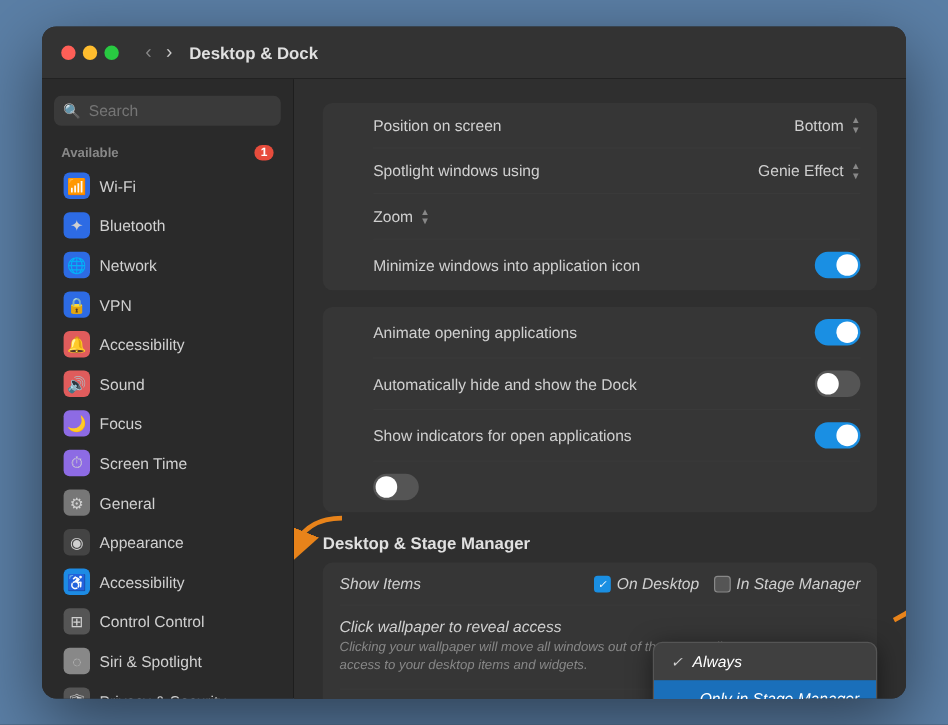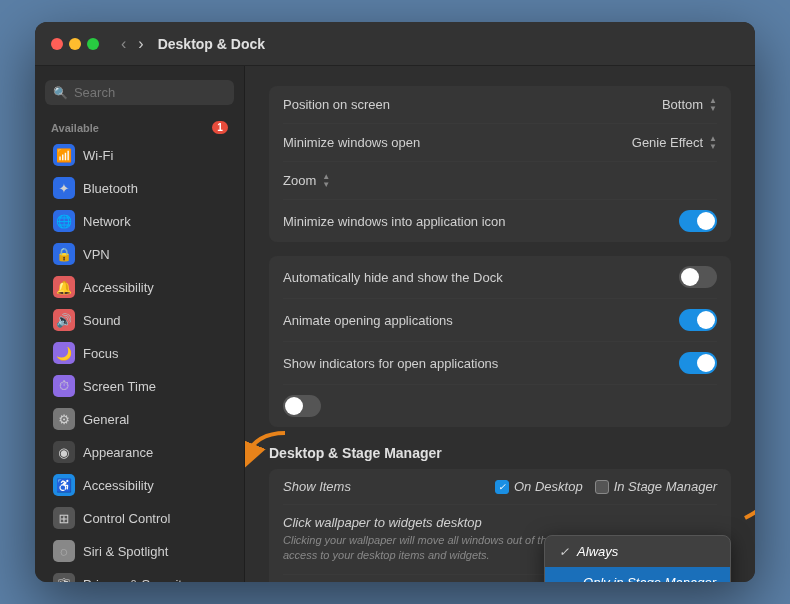--- a/index.html
+++ b/index.html
@@ -145,20 +145,21 @@
       padding: 20px 24px;
       position: relative;
     }
     .settings-row {
       display: flex;
       align-items: center;
       justify-content: space-between;
       padding: 10px 0;
       border-bottom: 1px solid #3a3a3a;
       min-height: 38px;
+      margin-left: 28px;
     }
     .settings-row:last-child { border-bottom: none; }
     .row-label {
       color: #d0d0d0;
       font-size: 13px;
     }
     .row-value {
       color: #d0d0d0;
       font-size: 13px;
       display: flex;
@@ -394,21 +395,21 @@
           <span class="row-label">Position on screen</span>
           <div class="row-value">
             <span>Bottom</span>
             <div class="stepper-arrows">
               <span>▲</span>
                 <span>▼</span>
             </div>
           </div>
         </div>
         <div class="settings-row">
-          <span class="row-label">Minimize windows open</span>
+          <span class="row-label">Spotlight windows using</span>
           <div class="row-value">
             <span>Genie Effect</span>
             <div class="stepper-arrows">
               <span>▲</span>
                 <span>▼</span>
             </div>
           </div>
         </div>
         <div class="settings-row">
           <div class="row-value">
@@ -422,28 +423,28 @@
         <div class="settings-row">
           <span class="row-label">Minimize windows into application icon</span>
           <div class="toggle on">
             <div class="toggle-knob"></div>
           </div>
         </div>
       </div>
 
       <div class="settings-group">
         <div class="settings-row">
+          <span class="row-label">Animate opening applications</span>
+          <div class="toggle on">
+            <div class="toggle-knob"></div>
+          </div>
+        </div>
+        <div class="settings-row">
           <span class="row-label">Automatically hide and show the Dock</span>
           <div class="toggle off">
-            <div class="toggle-knob"></div>
-          </div>
-        </div>
-        <div class="settings-row">
-          <span class="row-label">Animate opening applications</span>
-          <div class="toggle on">
             <div class="toggle-knob"></div>
           </div>
         </div>
         <div class="settings-row">
           <span class="row-label">Show indicators for open applications</span>
           <div class="toggle on">
             <div class="toggle-knob"></div>
           </div>
         </div>
         <div class="settings-row">
@@ -468,21 +469,21 @@
             </div>
             <div class="checkbox-option">
               <div class="checkbox unchecked"></div>
               <span>In Stage Manager</span>
             </div>
           </div>
         </div>
 
         <div class="wallpaper-row" style="position:relative;">
           <div class="wallpaper-row-top">
-            <span class="row-label">Click wallpaper to widgets desktop</span>
+            <span class="row-label">Click wallpaper to reveal access</span>
           </div>
           <div class="wallpaper-desc">Clicking your wallpaper will move all windows out of the way to allow access to your desktop items and widgets.</div>
 
           <div class="dropdown-menu">
             <div class="dropdown-item selected-item">
               <span class="check-mark">✓</span>
               <span>Always</span>
             </div>
             <div class="dropdown-item highlighted">
               <span style="width:16px;display:inline-block;"></span>

